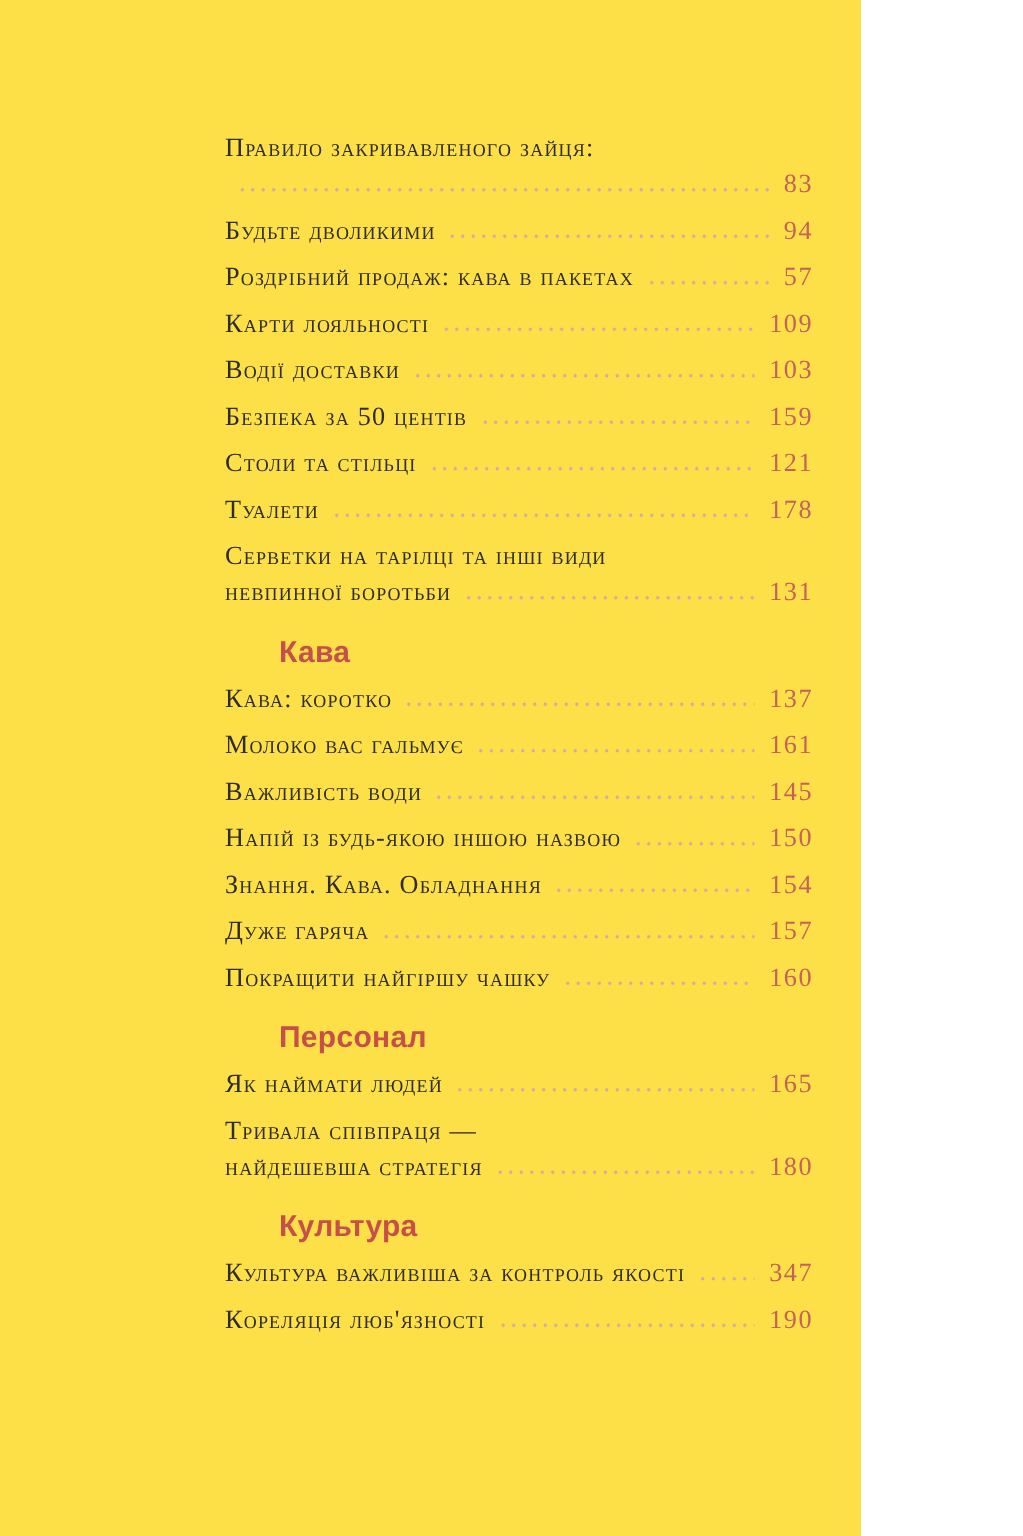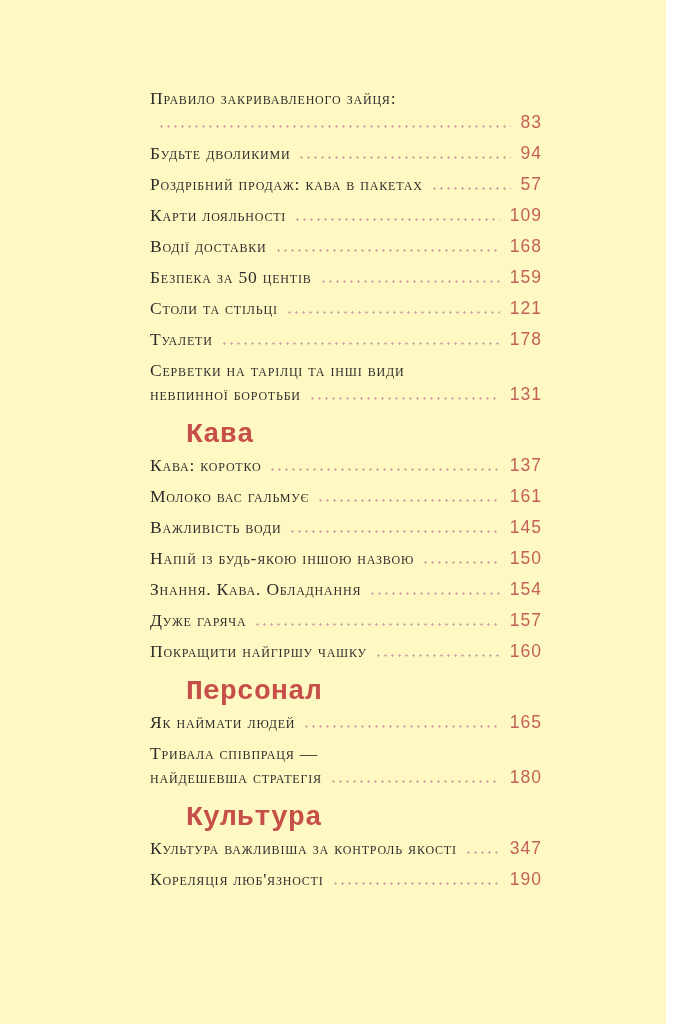--- a/index.html
+++ b/index.html
@@ -1,21 +1,21 @@
 <!DOCTYPE html>
 <html lang="uk"><head>
 <meta charset="utf-8">
 <style>
   * { margin: 0; padding: 0; box-sizing: border-box; }
   html, body { background: #ffffff; }
   .page {
     position: relative;
-    width: 666px;
+    width: 574px;
     height: 1024px;
-    background: #fef9c3;
+    background: #fde047;
     overflow: hidden;
   }
   .content {
     position: absolute;
     left: 150px;
     top: 86px;
     width: 392px;
   }
   .entry { margin-bottom: 7px; }
   .line {
@@ -35,31 +35,31 @@
     flex: 1 1 auto;
     min-width: 12px;
     height: 3px;
     margin: 0 10px 0 8px;
     background-image: radial-gradient(circle, #d2aba5 1.1px, rgba(0,0,0,0) 1.3px);
     background-size: 7px 3px;
     background-repeat: repeat-x;
     background-position: 0 50%;
   }
   .pagenum {
-    font-family: Liberation Sans, sans-serif;
+    font-family: Liberation Serif, serif;
     font-size: 17.5px;
     letter-spacing: 1px;
     color: #c4615a;
     font-feature-settings: "onum";
     font-variant-numeric: oldstyle-nums;
   }
   .section-header {
-    font-family: Liberation Mono, monospace;
+    font-family: Liberation Sans, sans-serif;
     font-weight: 700;
-    font-size: 28px;
+    font-size: 20px;
     line-height: 30px;
     letter-spacing: 0.2px;
     color: #c74f49;
     margin: 14px 0 3px 36px;
   }
 </style>
 </head>
 <body>
 
 <div class="page">
@@ -96,21 +96,21 @@
         <span class="title">Карти лояльності</span>
         <span class="leader"></span>
         <span class="pagenum">109</span>
       </div>
     </div>
 
     <div class="entry">
       <div class="line">
         <span class="title">Водії доставки</span>
         <span class="leader"></span>
-        <span class="pagenum">168</span>
+        <span class="pagenum">103</span>
       </div>
     </div>
 
     <div class="entry">
       <div class="line">
         <span class="title">Безпека за 50 центів</span>
         <span class="leader"></span>
         <span class="pagenum">159</span>
       </div>
     </div>

